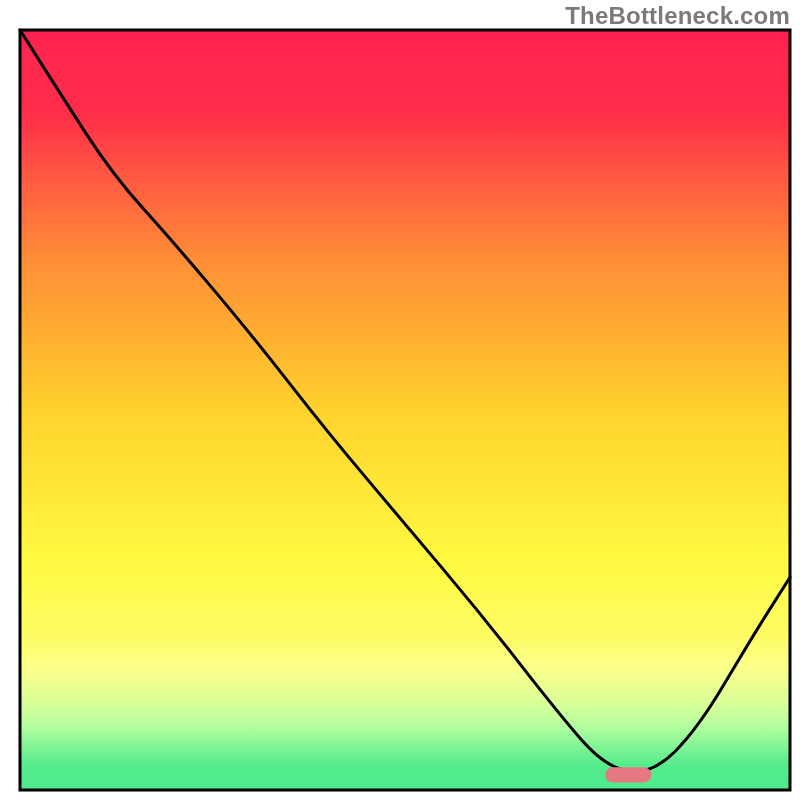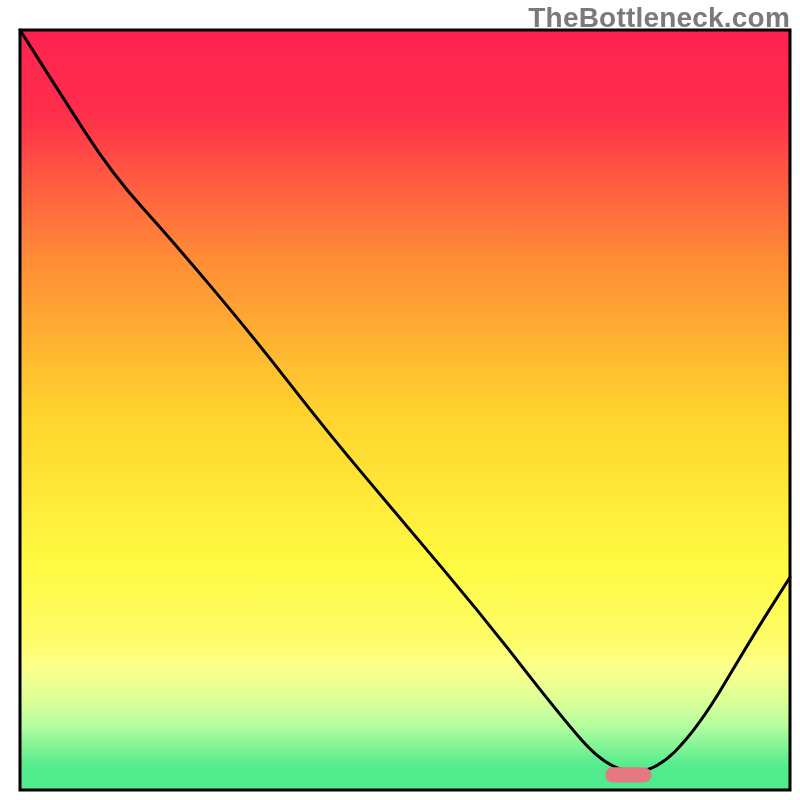--- a/index.html
+++ b/index.html
@@ -13,21 +13,21 @@
   }
   .frame {
     position: relative;
     width: 800px;
     height: 800px;
   }
   .watermark {
     position: absolute;
     top: 2px;
     right: 10px;
-    font-size: 28px;
+    font-size: 24px;
     font-weight: 600;
     color: #7a7a7a;
     letter-spacing: 0.2px;
   }
   svg {
     display: block;
   }
 </style>
 </head>
 <body>

